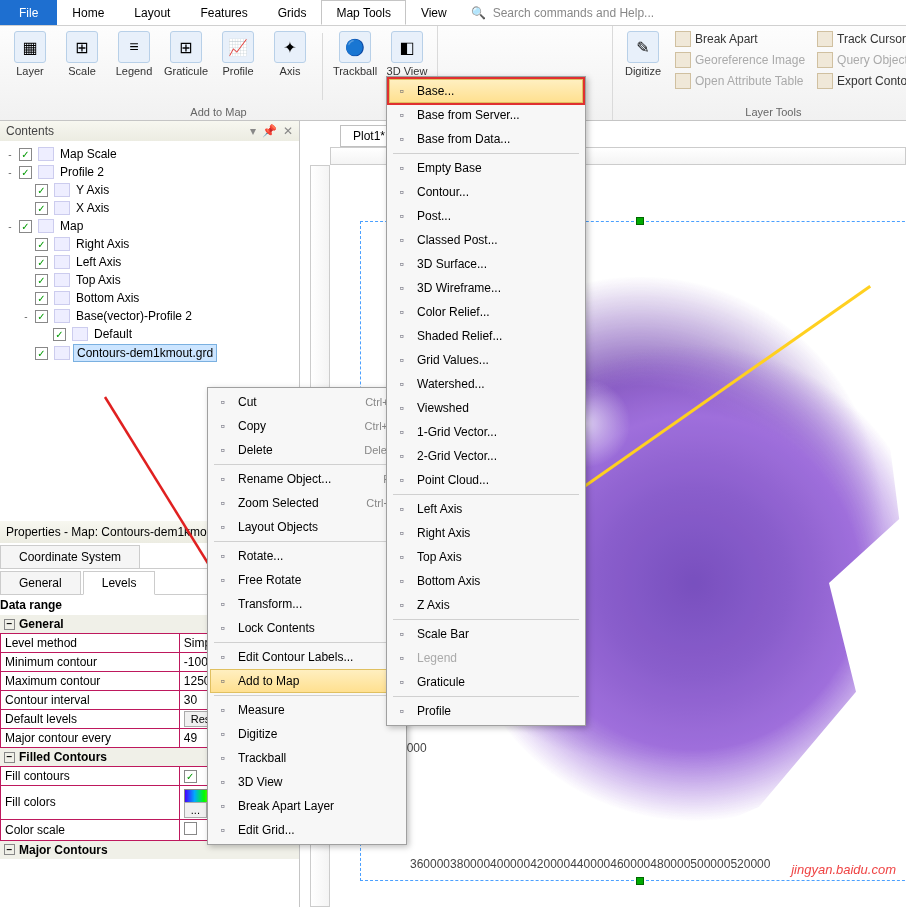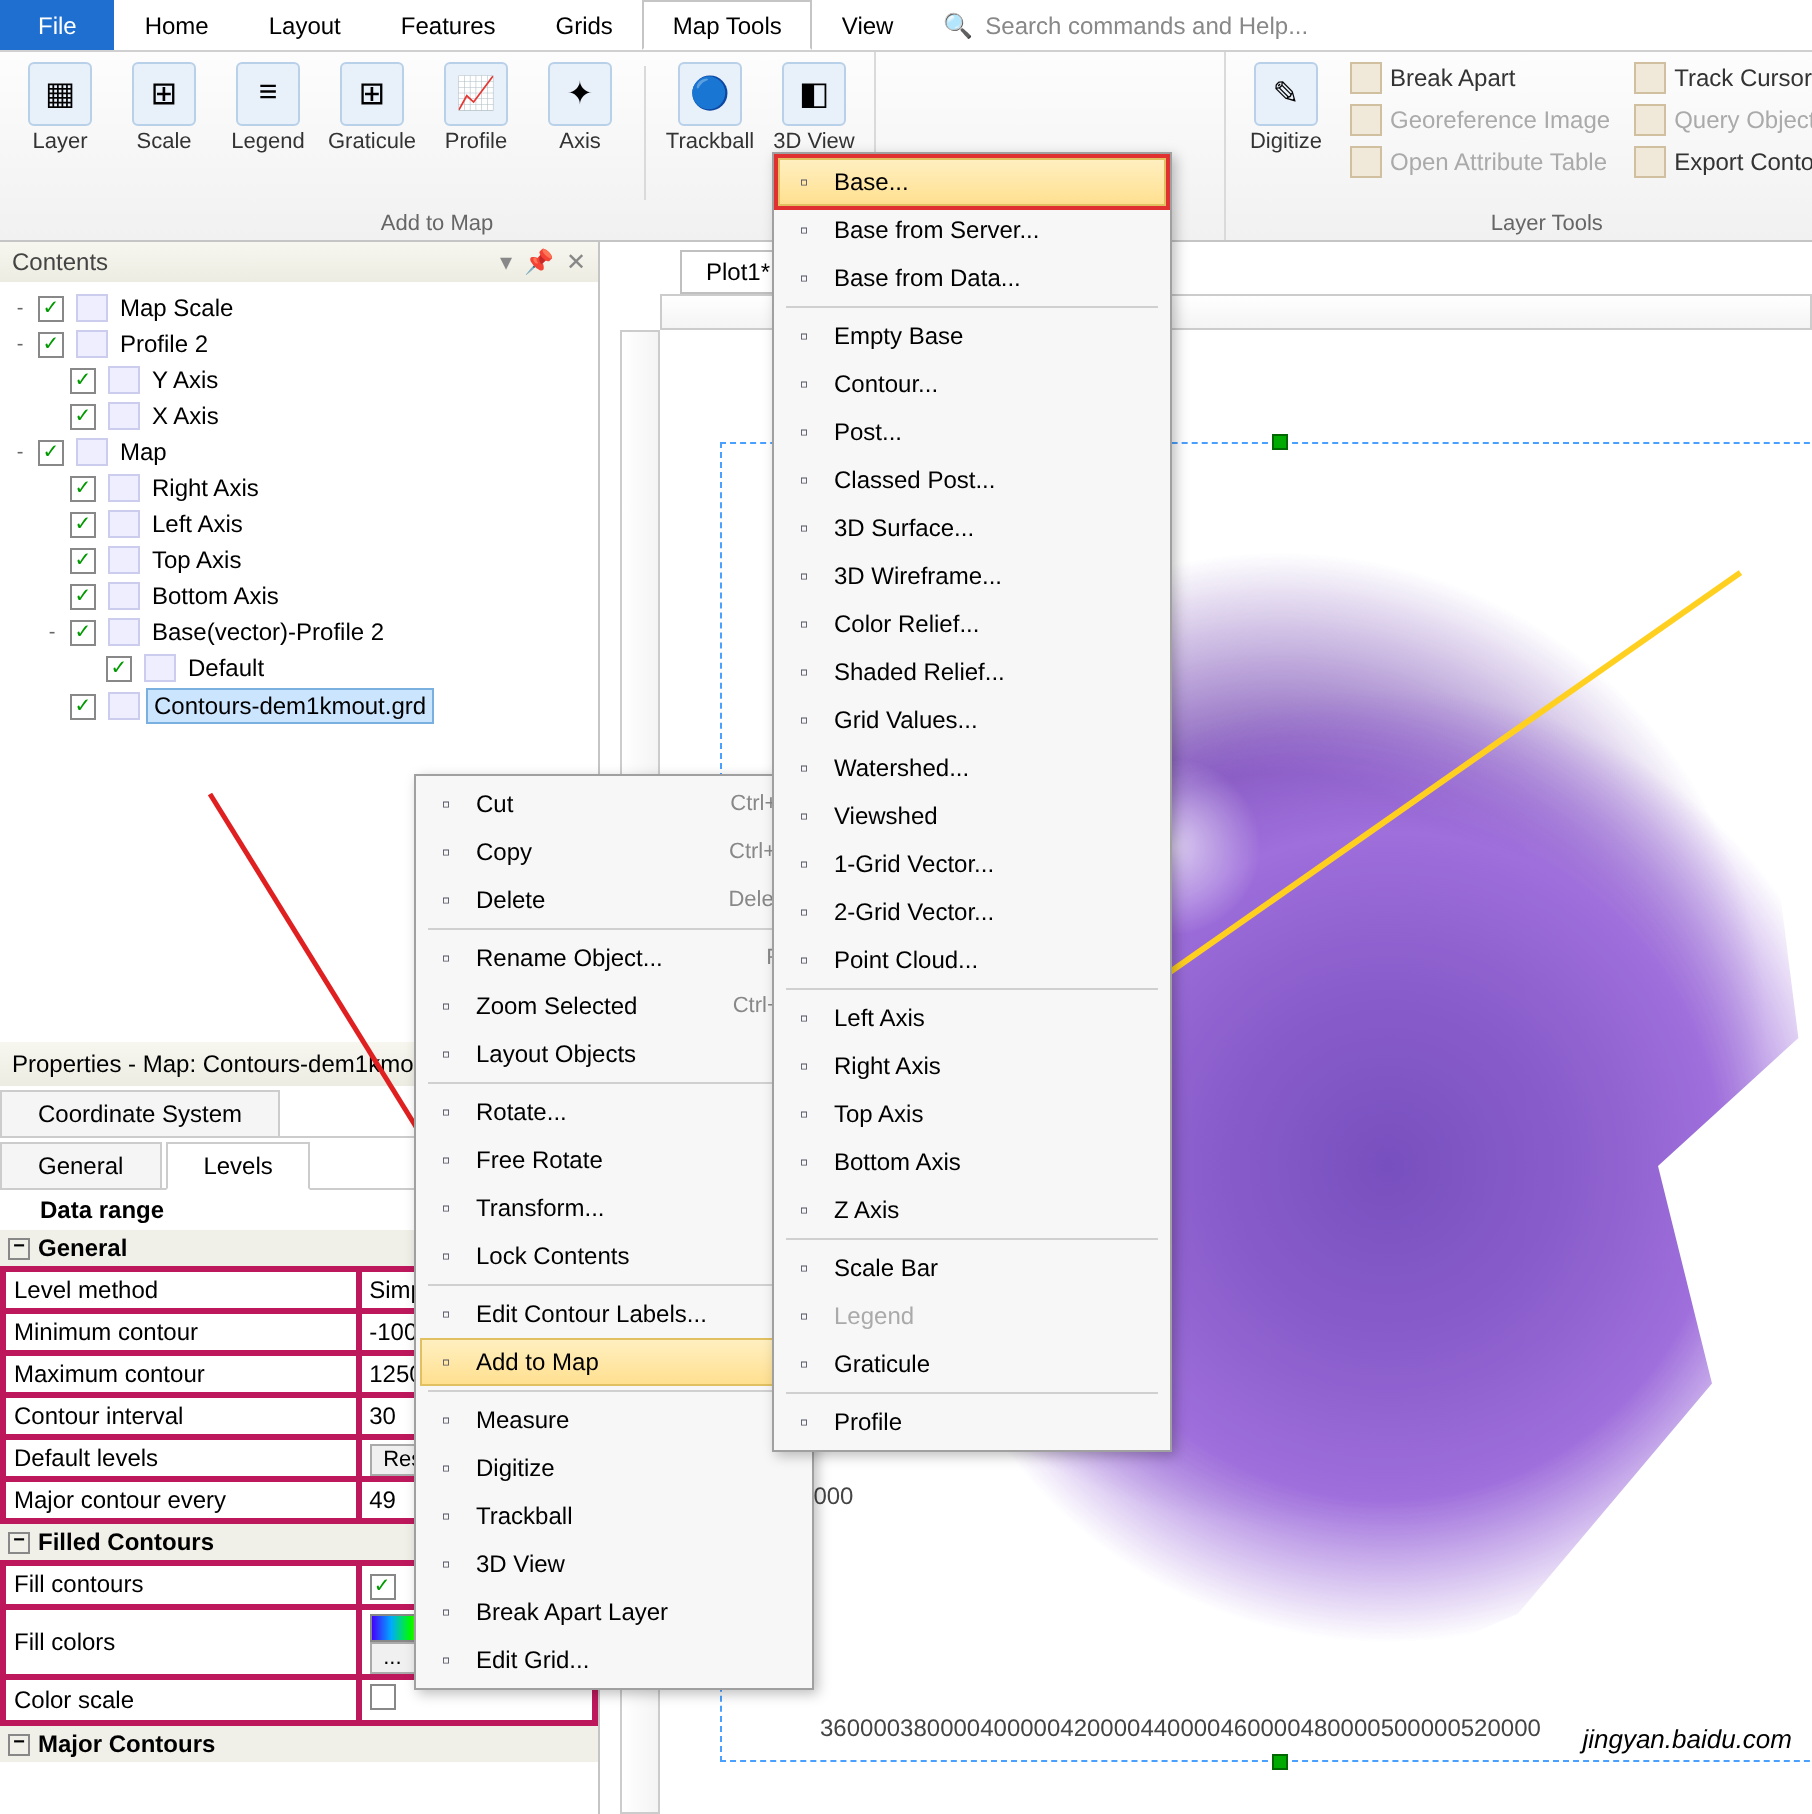--- a/index.html
+++ b/index.html
@@ -37,25 +37,25 @@
 .tree-row .ticon { width: 16px; height: 14px; margin: 0 3px; background:#eef;border:1px solid #cce; }
 .tree-row .ttxt { padding: 1px 3px; }
 .tree-row .ttxt.sel { background: #cce5ff; border: 1px solid #7ab0e0; }
 .ind1 { padding-left: 18px; } .ind2 { padding-left: 36px; }
 
 .prop-hdr { background: linear-gradient(#f7f7f0,#ecece2); padding: 4px 6px; font-size: 12px; }
 .prop-tabs { display: flex; border-bottom: 1px solid #ccc; margin-top:2px; }
 .prop-tabs .pt { padding: 4px 18px; border: 1px solid #ccc; background: #f5f5f5; margin-right: 2px; margin-bottom:-1px; font-size:12px; }
 .prop-tabs .pt.active { background: #fff; border-bottom-color: #fff; }
 .prop-body { flex:1; overflow:auto; }
-.prop-range { display:flex;justify-content:space-between;padding:3px 20px;font-weight:bold;align-items:center; }
+.prop-range { display:flex;justify-content:space-between;padding:3px 0;font-weight:bold;align-items:center; }
 .prop-cat { background:#f0f0e8;font-weight:bold;padding:2px 4px;display:flex;align-items:center;gap:4px; }
 .prop-cat .pm { width:11px;height:11px;border:1px solid #888;display:flex;align-items:center;justify-content:center;font-size:10px;line-height:1; }
 .prop-grid { border-collapse: collapse; width: 100%; }
-.prop-grid td { border: 3px solid #be185d; padding: 2px 4px; font-size: 12px; }
+.prop-grid td { border: 1px solid #be185d; padding: 2px 4px; font-size: 12px; }
 .prop-grid td:first-child { width: 60%; }
 .prop-grid .chk2 { width:13px;height:13px;border:1px solid #888;display:inline-flex;align-items:center;justify-content:center;color:#090;font-size:10px; }
 .prop-grid .btn { border:1px solid #aaa;background:#f0f0f0;padding:1px 6px;font-size:11px; }
 .rainbow { display:inline-block;width:50px;height:14px;background:linear-gradient(90deg,#40f,#0af,#0f0,#ff0,#f80,#f00);vertical-align:middle;border:1px solid #888; }
 
 .canvas-area { flex:1; position:relative; background:#fff; }
 .doc-tab { position:absolute;top:4px;left:40px;padding:3px 12px;border:1px solid #c0c0c0;background:#fff;font-size:12px; }
 .hruler { position:absolute;top:26px;left:30px;right:0;height:18px;border:1px solid #ccc;background:linear-gradient(#fff,#f4f4f4); }
 .vruler { position:absolute;top:44px;left:10px;width:20px;bottom:0;border:1px solid #ccc;background:linear-gradient(90deg,#fff,#f4f4f4); }
 .plot { position:absolute; top:60px; left:50px; right:5px; bottom:20px; }
@@ -63,21 +63,21 @@
   radial-gradient(circle at 40% 30%, #d8c8f0 0%, transparent 8%),
   radial-gradient(circle at 60% 55%, #6a3db8 0%, #7e4dc7 20%, #9560d8 35%, transparent 50%),
   radial-gradient(circle at 50% 45%, #8a50d0 0%, #7040b0 30%, transparent 55%);
   clip-path: polygon(35% 2%, 60% 5%, 85% 10%, 95% 25%, 98% 45%, 85% 55%, 90% 72%, 72% 90%, 50% 98%, 35% 90%, 25% 78%, 15% 60%, 5% 48%, 12% 30%, 20% 12%);
   border:1px solid #4a2a88; opacity:0.9; }
 .yline { position:absolute; left:120px; top:230px; width:440px; height:3px; background:#ffd020; transform:rotate(-35deg); }
 .xaxis { position:absolute; bottom:10px; left:60px; right:10px; height:20px; display:flex; justify-content:flex-start; font-size:10px; color:#444; }
 .yaxis-lbls { position:absolute; left:30px; top:480px; display:flex;flex-direction:column;gap:26px;font-size:10px;color:#444; }
 .handle { width:8px;height:8px;background:#0a0;border:1px solid #060;position:absolute; }
 .selbox { position:absolute;border:1px dashed #4aa0ff; }
-.watermark { position:absolute;right:10px;bottom:30px;color:#000000;font-size:13px;font-style:italic; }
+.watermark { position:absolute;right:10px;bottom:30px;color:#ef4444;font-size:13px;font-style:italic; }
 
 .ctx-menu { position:absolute; background:#f7f7f7; border:1px solid #a0a0a0; box-shadow:2px 2px 6px rgba(0,0,0,0.25); padding:2px; min-width: 200px; z-index: 100;}
 .ctx-item { display:flex; align-items:center; padding:3px 8px 3px 4px; gap:6px; }
 .ctx-item.hover { background:linear-gradient(#ffefc0,#ffe090); border:1px solid #e0c060; padding:2px 7px 2px 3px; }
 .ctx-item.hl-red { outline: 2px solid #e03030; }
 .ctx-item .cicon { width:18px; height:18px; display:flex;align-items:center;justify-content:center;color:#556;font-size:12px; }
 .ctx-item .clabel { flex:1; white-space:nowrap; }
 .ctx-item .cshort { color:#888; font-size:11px; }
 .ctx-item .carrow { font-size:9px;color:#444; }
 .ctx-sep { height:1px; background:#d0d0d0; margin:2px 4px; }

